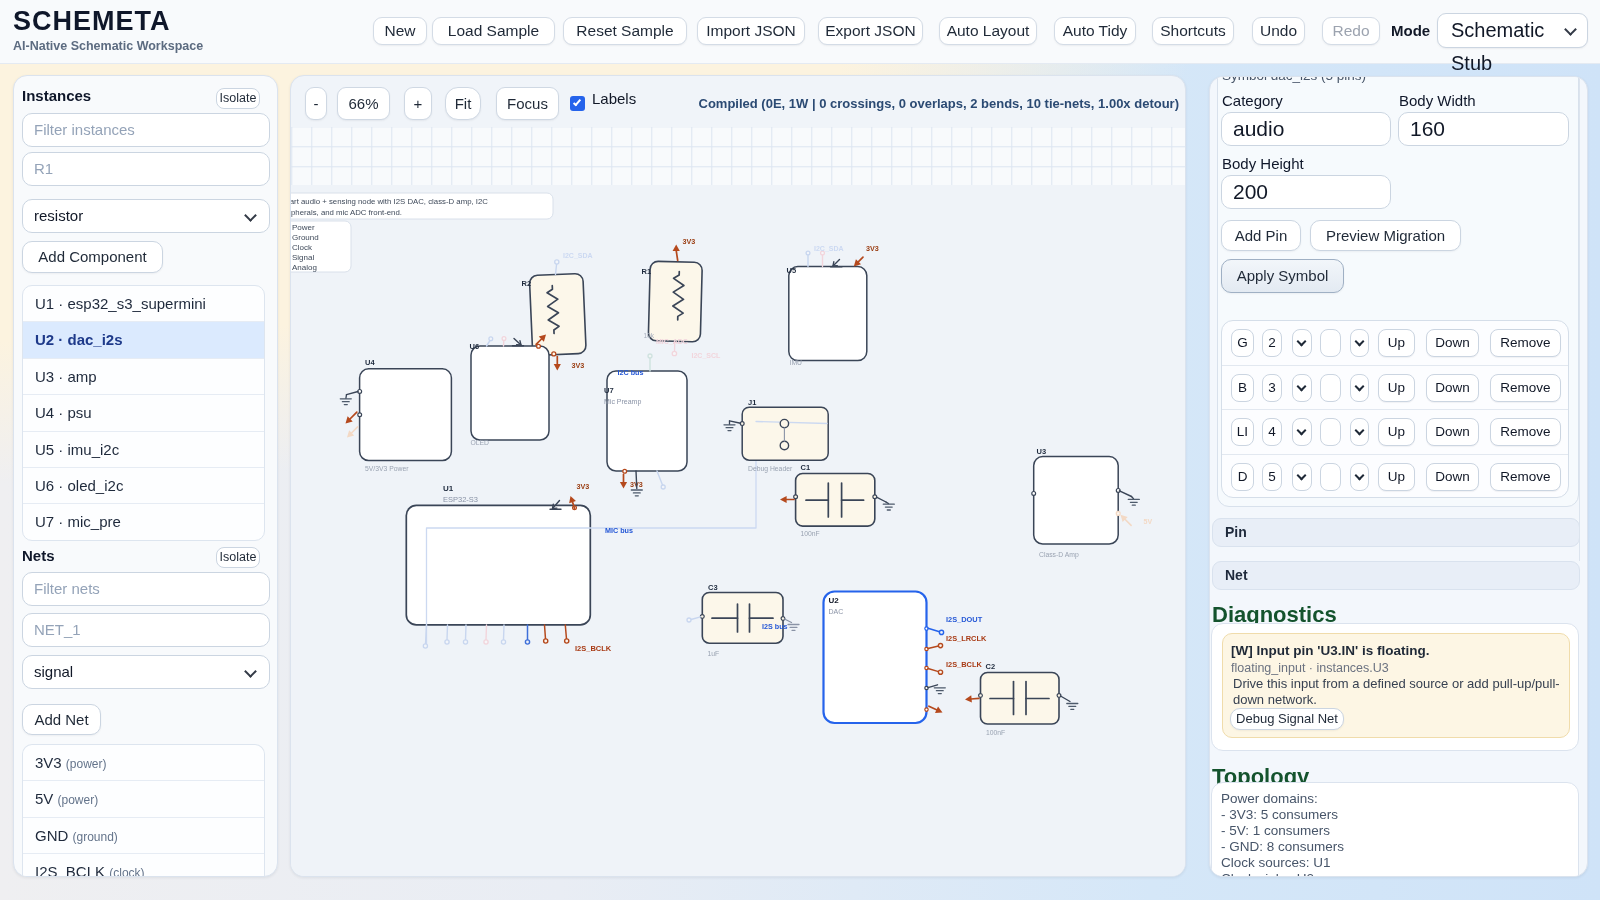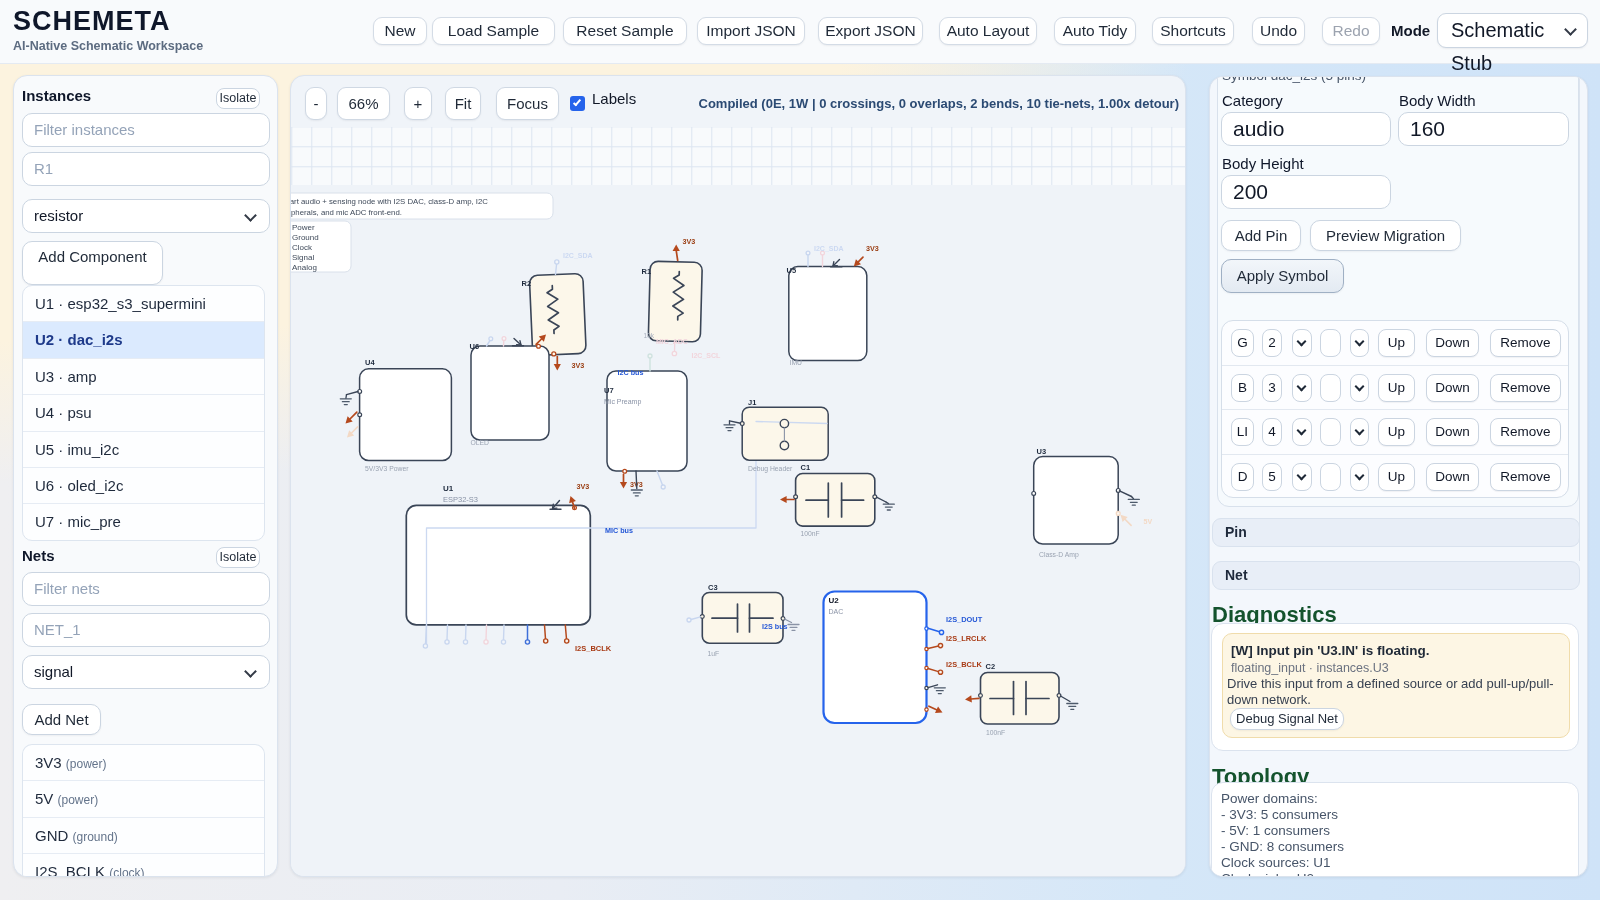--- a/index.html
+++ b/index.html
@@ -90,21 +90,21 @@
       <div class="chev" style="right:12px; top:11px;"></div>
     </div>
   </div>
 
   <div class="panel" id="leftp" style="left:13px; top:75px; width:265px; height:802px;">
     <div class="ptitle" style="left:8px; top:11px;">Instances</div>
     <div class="isolate" style="left:202px; top:12px;">Isolate</div>
     <div class="inp ph" style="left:8px; top:37px;">Filter instances</div>
     <div class="inp ph" style="left:8px; top:76px;">R1</div>
     <div class="inp sel" style="left:8px; top:123px;">resistor<div class="chev" style="right:14px; top:11px;"></div></div>
-    <div class="pbtn" style="left:8px; top:165px; width:141px; height:44px; line-height:30px;">Add Component</div>
+    <div class="pbtn" style="left:8px; top:165px; width:141px; height:32px; line-height:30px;">Add Component</div>
     <div class="ilist" style="left:8px; top:209px; height:256px;">
       <div class="irow">U1 · esp32_s3_supermini</div>
       <div class="irow selrow">U2 · dac_i2s</div>
       <div class="irow">U3 · amp</div>
       <div class="irow">U4 · psu</div>
       <div class="irow">U5 · imu_i2c</div>
       <div class="irow">U6 · oled_i2c</div>
       <div class="irow" style="border-bottom:none;">U7 · mic_pre</div>
     </div>
     <div class="ptitle" style="left:8px; top:471px;">Nets</div>
@@ -118,21 +118,21 @@
       <div class="irow">5V <span class="ntyp">(power)</span></div>
       <div class="irow">GND <span class="ntyp">(ground)</span></div>
       <div class="irow">I2S_BCLK <span class="ntyp">(clock)</span></div>
     </div>
   </div>
 
   <div class="panel" id="canvasp" style="left:290px; top:75px; width:896px; height:802px; background:#f0f4f9;">
     <div class="tbtn" style="left:14px; width:22px;">-</div>
     <div class="tbtn" style="left:46px; width:53px;">66%</div>
     <div class="tbtn" style="left:113px; width:28px;">+</div>
-    <div class="tbtn" style="left:154px; width:36px;">Fit</div>
+    <div class="tbtn" style="left:154px; width:36px;border-radius:13px;">Fit</div>
     <div class="tbtn" style="left:205px; width:63px;">Focus</div>
     <div class="cbx" style="left:279px; top:20px;">
       <div class="ck"></div>
     </div>
     <div style="left:301px; top:12px; font-size:15px; color:#111827; line-height:22px;">Labels</div>
     <div style="right:6px; top:20px; font-size:13px; font-weight:700; color:#2b4a73;">Compiled (0E, 1W | 0 crossings, 0 overlaps, 2 bends, 10 tie-nets, 1.00x detour)</div>
     <svg style="left:0; top:51px;" width="895" height="750" viewBox="291 127 895 750">
       <defs>
         <pattern id="grid" width="20" height="20" patternUnits="userSpaceOnUse" x="311.3" y="126.3">
           <path d="M0.5 0 V20 M0 0.5 H20" fill="none" stroke="#dce5f1" stroke-width="1"></path>
@@ -471,21 +471,21 @@
         <div class="pf pb" style="left:268px; width:71px;">Remove</div>
       </div>
     </div>
     <div class="secbar" style="top:441px;">Pin</div>
     <div class="secbar" style="top:484px;">Net</div>
     <div class="shead" style="left:2px; top:525px;">Diagnostics</div>
     <div class="wpanel" style="left:1px; top:546px; height:128px;">
       <div class="warnbox">
         <div style="position:absolute; left:8px; top:9px; font-size:13.5px; font-weight:700; color:#1f2937;">[W] Input pin 'U3.IN' is floating.</div>
         <div style="position:absolute; left:8px; top:27px; font-size:12.5px; color:#6b7280;">floating_input · instances.U3</div>
-        <div style="position:absolute; left:4px; top:42px; font-size:13px; color:#374151; line-height:15.5px; width:330px;">Drive this input from a defined source or add pull-up/pull-down network.</div>
+        <div style="position:absolute; left:10px; top:42px; font-size:13px; color:#374151; line-height:15.5px; width:330px;">Drive this input from a defined source or add pull-up/pull-down network.</div>
         <div class="pbtn" style="left:7px; top:74px; width:114px; height:22px; line-height:20px; font-size:13px;">Debug Signal Net</div>
       </div>
     </div>
     <div class="shead" style="left:2px; top:687px;">Topology</div>
     <div class="wpanel" style="left:1px; top:705px; height:110px;">
       <div style="position:absolute; left:9px; top:8px; font-size:13.5px; color:#475569; line-height:16px;">
         Power domains:<br>- 3V3: 5 consumers<br>- 5V: 1 consumers<br>- GND: 8 consumers<br>Clock sources: U1<br>Clock sinks: U2
       </div>
     </div>
     <div style="left:369px; top:0; width:1px; height:484px; background:#dce4ee;"></div>

